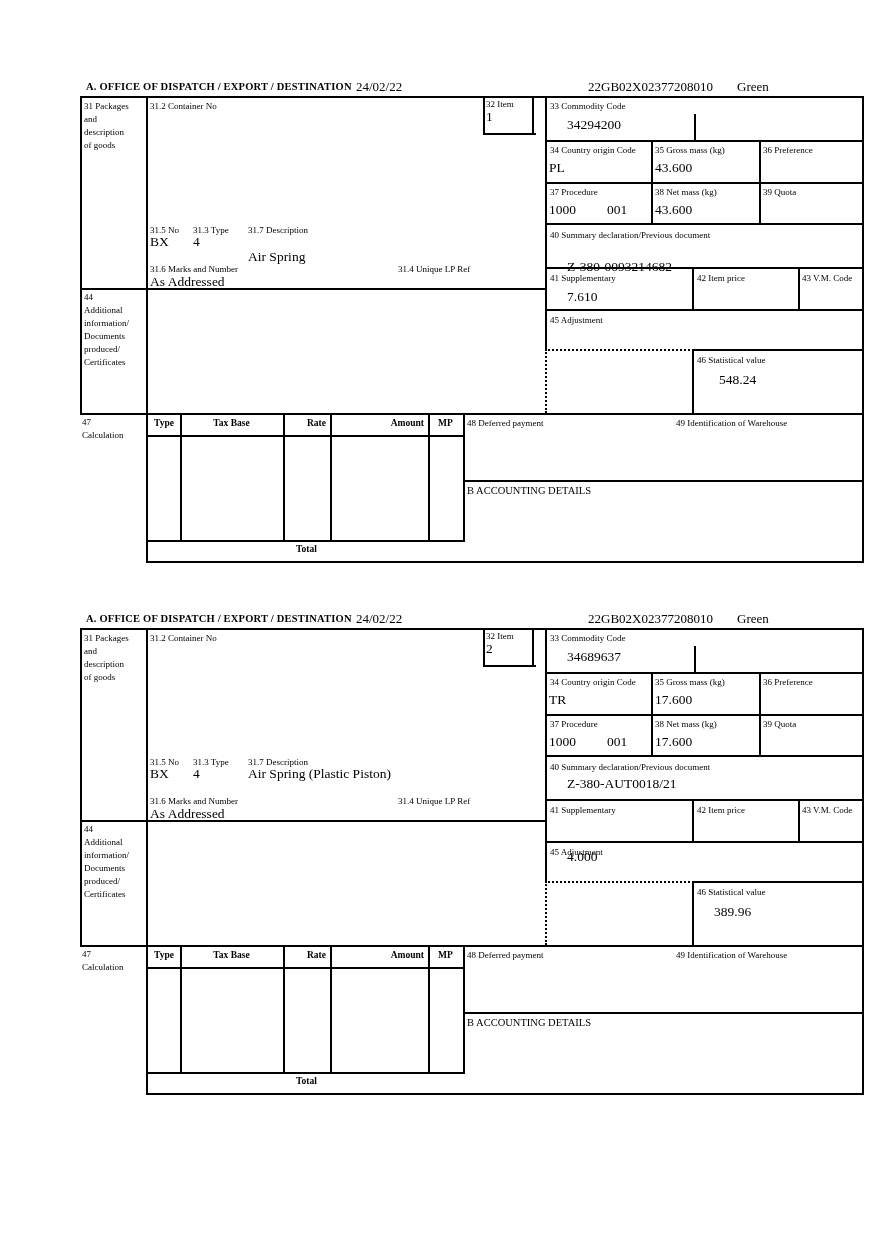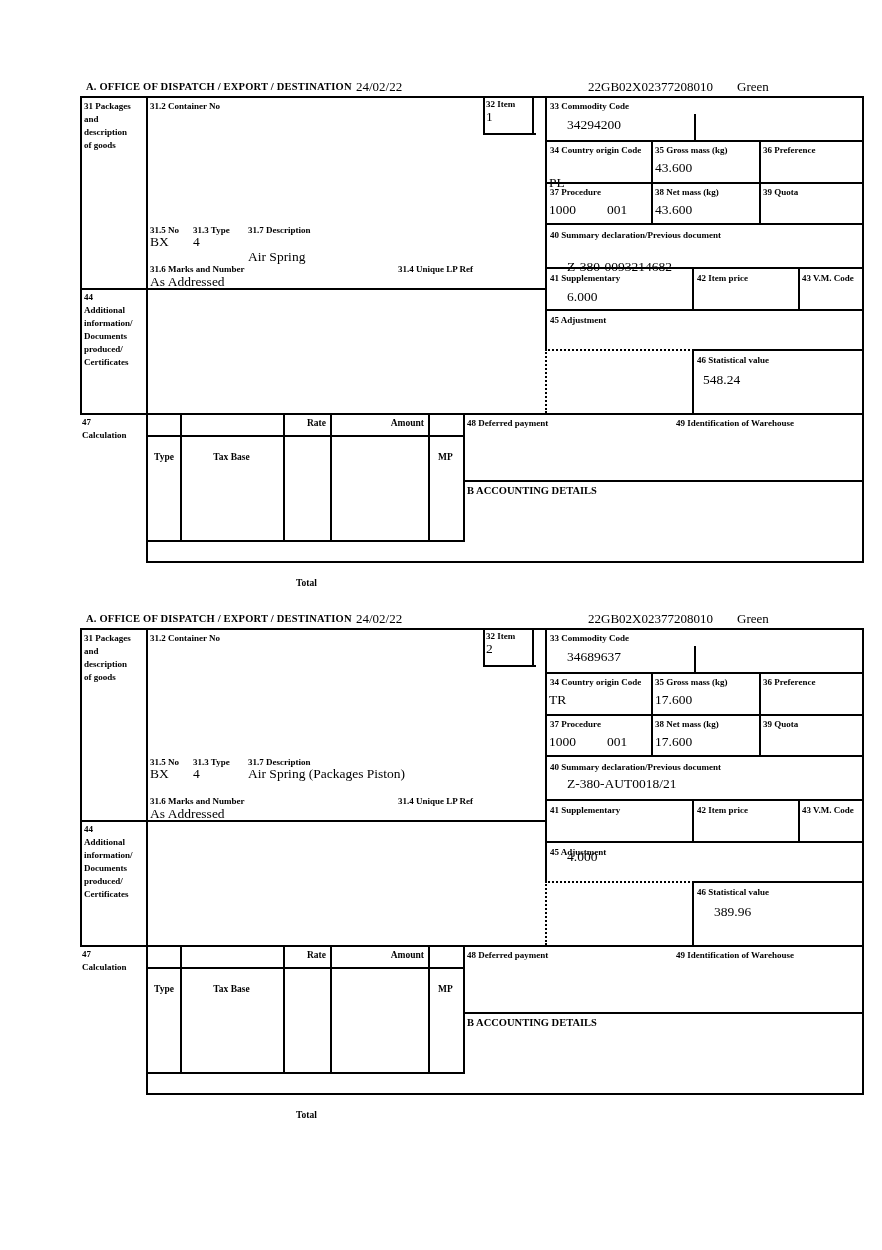--- a/index.html
+++ b/index.html
@@ -4,28 +4,28 @@
 <style>
   html,body{margin:0;padding:0;background:#fff;}
   #page{position:relative;width:882px;height:1123px;background:#ffffff;color:#000;
         font-family:"Liberation Serif", serif;overflow:hidden;}
   .section{position:absolute;left:80px;width:786px;height:490px;}
   .section:nth-child(1){top:78px;}
   .section:nth-child(2){top:610px;}
   .ln{position:absolute;background:#000;}
   .dot-h{position:absolute;height:0;border-top:2px dotted #000;background:none;}
   .dot-v{position:absolute;width:0;border-left:2px dotted #000;background:none;}
-  .lab{position:absolute;font-weight:bold;font-size:9px;line-height:13px;white-space:pre-line;
+  .lab{position:absolute;font-weight:normal;font-size:9px;line-height:13px;white-space:pre-line;
        font-family:"Liberation Serif", serif;}
   .val{position:absolute;font-size:13.5px;line-height:15px;white-space:pre;
        font-family:"Liberation Serif", serif;}
   .hdr-label{position:absolute;font-weight:bold;font-size:10.5px;letter-spacing:.2px;}
   .hdr-val{position:absolute;font-size:13px;}
   .ch{position:absolute;font-weight:bold;font-size:9.5px;}
-  .ctr{text-align:center;margin-top:34px;}
+  .ctr{text-align:center;}
   .rgt{text-align:right;}
   .big-lab{font-size:10.5px;}
 </style>
 </head>
 <body>
 
 <div id="page">
   <div id="sections">
   <div class="section">
 
@@ -107,28 +107,28 @@
     <div class="ch ctr" style="left:68px;top:466px;width:317px;">Total</div>
 
     <div class="ch ctr" style="left:68px;top:340px;width:32px;">Type</div>
     <div class="ch ctr" style="left:100px;top:340px;width:103px;">Tax Base</div>
     <div class="ch rgt" style="left:203px;top:340px;width:43px;">Rate</div>
     <div class="ch rgt" style="left:250px;top:340px;width:94px;">Amount</div>
     <div class="ch ctr" style="left:348px;top:340px;width:35px;">MP</div>
 
     <div class="val" style="left:406px;top:31px;">1</div>
     <div class="val" style="left:487px;top:39px;">34294200</div>
-    <div class="val" style="left:469px;top:97px;">PL</div>
+    <div class="val" style="left:469px;top:82px;">PL</div>
     <div class="val" style="left:575px;top:82px;">43.600</div>
     <div class="val" style="left:469px;top:124px;">1000</div>
     <div class="val" style="left:527px;top:124px;">001</div>
     <div class="val" style="left:575px;top:124px;">43.600</div>
     <div class="val" style="left:487px;top:181px;">Z-380-0093214682</div>
-    <div class="val" style="left:487px;top:211px;">6.000</div>
-    <div class="val" style="left:623px;top:294px;">548.24</div>
+    <div class="val" style="left:487px;top:211px;">7.610</div>
+    <div class="val" style="left:639px;top:294px;">548.24</div>
     <div class="val" style="left:70px;top:156px;">BX</div>
     <div class="val" style="left:113px;top:156px;">4</div>
     <div class="val" style="left:168px;top:171px;">Air Spring</div>
     <div class="val" style="left:70px;top:196px;">As Addressed</div>
   </div>
 
   <div class="section">
 
     <div class="hdr-label" style="left:6px;top:3px;">A.  OFFICE OF DISPATCH / EXPORT / DESTINATION</div>
     <div class="hdr-val" style="left:276px;top:1px;">24/02/22</div>
@@ -218,17 +218,17 @@
     <div class="val" style="left:469px;top:82px;">TR</div>
     <div class="val" style="left:575px;top:82px;">17.600</div>
     <div class="val" style="left:469px;top:124px;">1000</div>
     <div class="val" style="left:527px;top:124px;">001</div>
     <div class="val" style="left:575px;top:124px;">17.600</div>
     <div class="val" style="left:487px;top:166px;">Z-380-AUT0018/21</div>
     <div class="val" style="left:487px;top:211px;margin-top:28px;">4.000</div>
     <div class="val" style="left:634px;top:294px;">389.96</div>
     <div class="val" style="left:70px;top:156px;">BX</div>
     <div class="val" style="left:113px;top:156px;">4</div>
-    <div class="val" style="left:168px;top:156px;">Air Spring (Packages Piston)</div>
+    <div class="val" style="left:168px;top:156px;">Air Spring (Plastic Piston)</div>
     <div class="val" style="left:70px;top:196px;">As Addressed</div>
   </div>
 </div>
 </div>
 
 </body></html>

